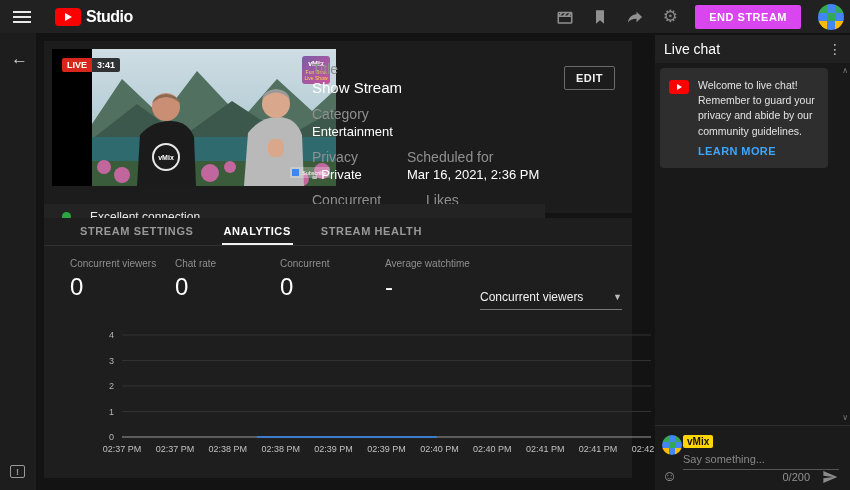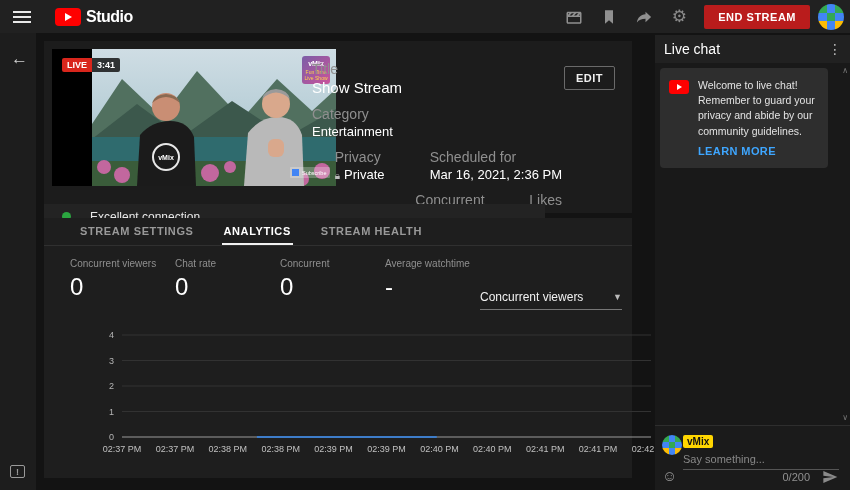--- a/index.html
+++ b/index.html
@@ -15,22 +15,22 @@
   .yt-logo { width:26px; height:18px; background:#f00; border-radius:4px; margin-left:24px;
     position:relative; }
   .yt-logo:after { content:""; position:absolute; left:10px; top:5px; border-style:solid;
     border-width:4px 0 4px 7px; border-color:transparent transparent transparent #fff; }
   .app-name { font-size:16px; font-weight:bold; letter-spacing:-0.5px; margin-left:5px; }
   .tb-spacer { flex:1; }
   .tb-icon { width:20px; height:20px; margin-right:15px; display:flex; align-items:center;
     justify-content:center; cursor:pointer; color:#909090; }
   .tb-icon svg { display:block; }
   .gear-glyph { font-size:17px; color:#8a8a8a; line-height:1; }
-  #end-stream-btn { background:#b91c1c; color:#fff; border:none; font-weight:bold; font-size:11px;
-    letter-spacing:0.5px; padding:6px 14px; border-radius:2px; margin-right:8px; cursor:pointer;
+  #end-stream-btn { background:#d946ef; color:#fff; border:none; font-weight:bold; font-size:11px;
+    letter-spacing:0.5px; padding:6px 14px; border-radius:2px; margin-right:17px; cursor:pointer;
     font-family:inherit; }
   .avatar-grid { width:26px; height:26px; border-radius:50%; overflow:hidden; margin-right:6px;
     cursor:pointer; flex:0 0 auto; }
   .avatar-grid svg { display:block; }
 
   
   #sidebar { position:absolute; left:0; top:33px; width:36px; height:457px; background:#1d1d1d; }
   .back-arrow { position:absolute; left:11px; top:16px; color:#d0d0d0; font-size:17px; cursor:pointer; }
   .feedback-ic { position:absolute; left:10px; bottom:12px; width:15px; height:13px;
     border:1.5px solid #9a9a9a; border-radius:2px; color:#9a9a9a; font-size:9px; font-weight:bold;
@@ -42,21 +42,21 @@
   #thumb svg { display:block; }
   .live-badge { position:absolute; left:10px; top:9px; display:flex; font-size:9px; font-weight:bold; }
   .live-badge .live { background:#d9261c; padding:2px 5px; border-radius:2px 0 0 2px; color:#fff; }
   .live-badge .time { background:rgba(20,20,20,0.85); padding:2px 5px; border-radius:0 2px 2px 0; color:#fff; }
 
   .info-label { font-size:14px; color:#8f8f8f; }
   .info-value { font-size:13px; color:#fff; margin-top:2px; }
   #video-title { font-size:15px; }
   .info-col { position:absolute; left:268px; top:20px; width:250px; }
   .info-block { margin-bottom:10px; }
-  .info-row { display:flex;justify-content:flex-end; }
+  .info-row { display:flex; }
   .lock-ic { display:inline-block; margin-right:4px; color:#bbb; font-size:10px; }
   #edit-btn { position:absolute; right:17px; top:25px; background:transparent; color:#f1f1f1;
     border:1px solid #6a6a6a; font-size:11px; font-weight:bold; letter-spacing:0.5px;
     padding:5px 11px; border-radius:2px; cursor:pointer; font-family:inherit; }
 
   #connection-row { position:absolute; left:0; top:163px; width:501px; height:25px; background:#232323;
     display:flex; align-items:center; }
   .conn-dot { width:9px; height:9px; border-radius:50%; background:#2ba640; margin-left:18px; }
   .conn-text { font-size:12px; color:#e8e8e8; margin-left:19px; }
 

